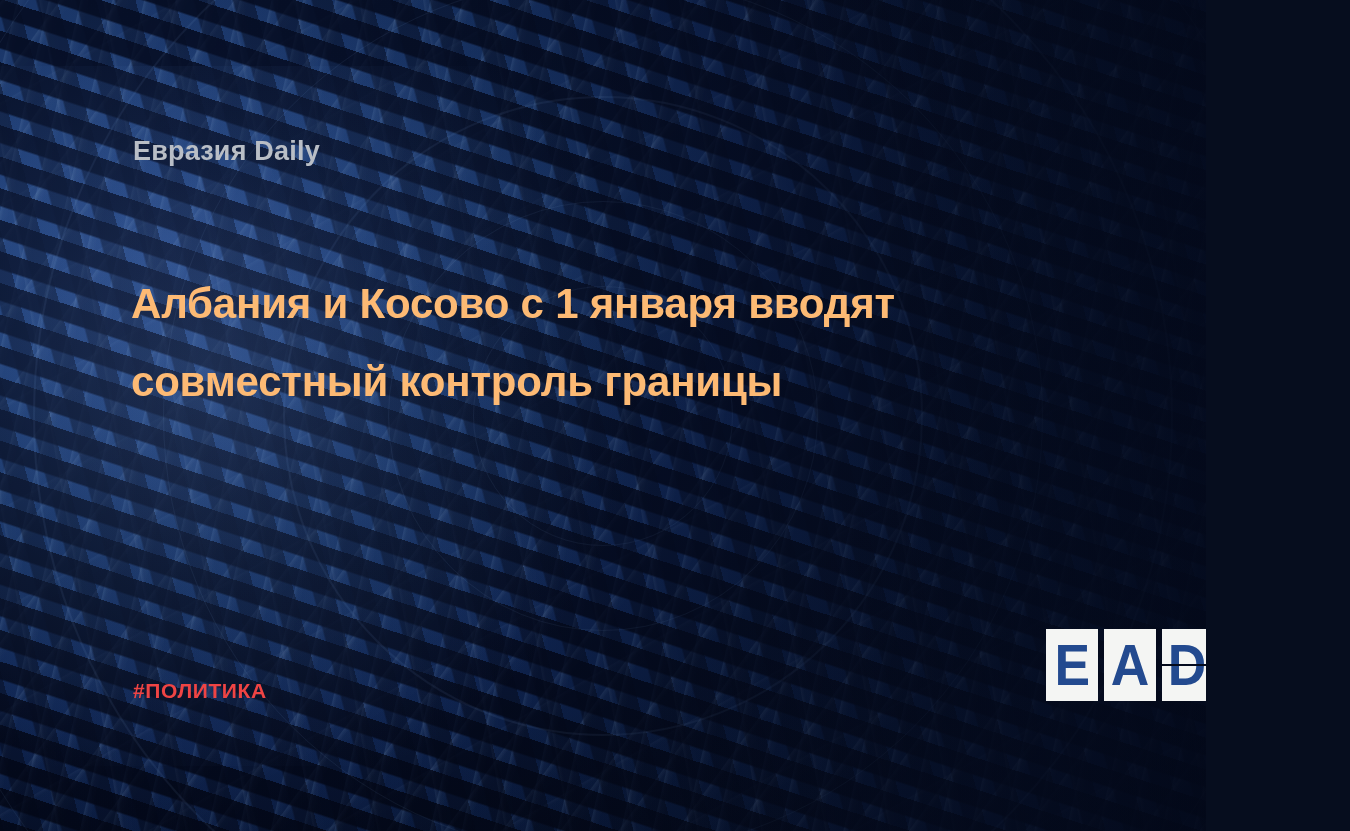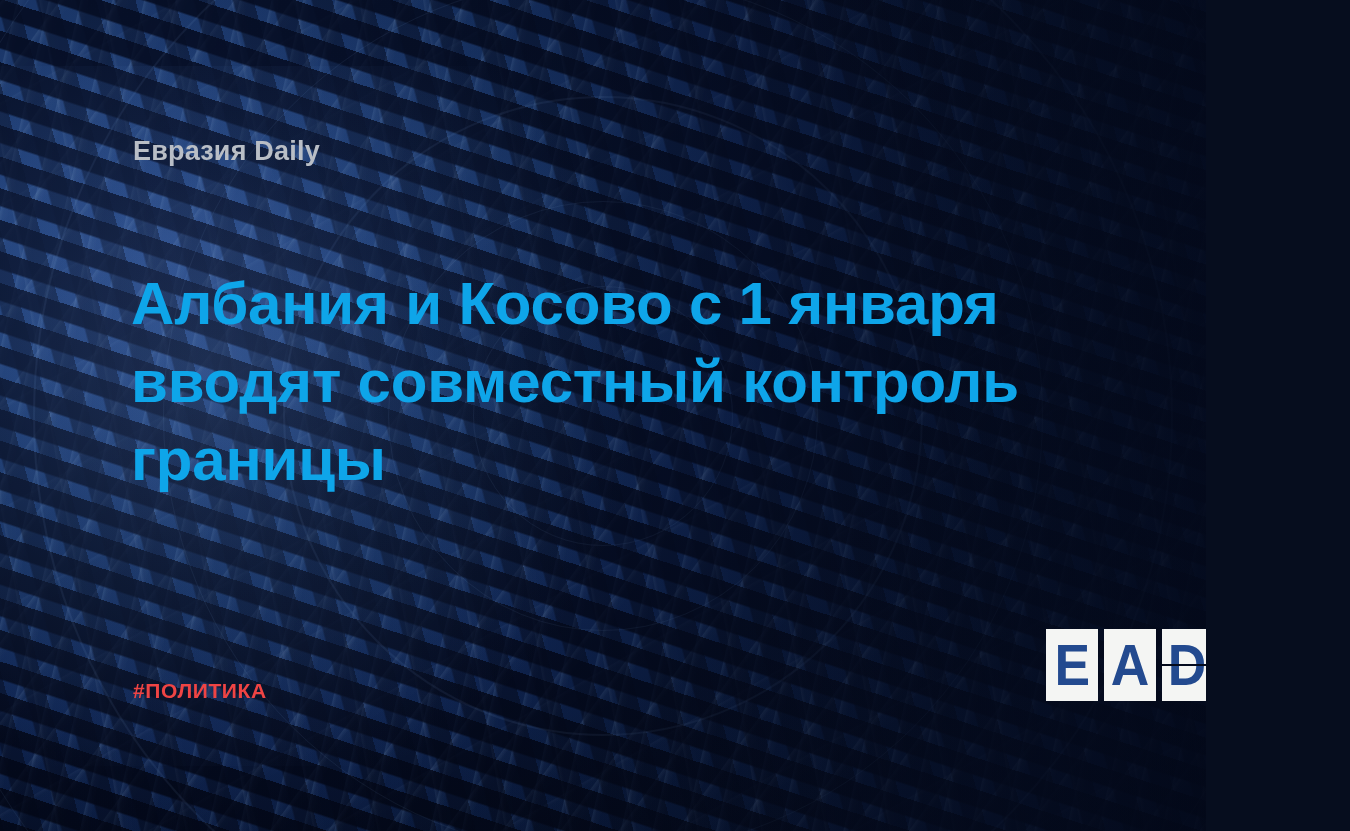--- a/index.html
+++ b/index.html
@@ -150,25 +150,25 @@
     color: #b9bec6;
     white-space: nowrap;
   }
 
   .headline {
     position: absolute;
     left: 131px;
     top: 265px;
     width: 900px;
     margin: 0;
-    font-size: 60px;
+    font-size: 42px;
     font-weight: bold;
     line-height: 78px;
     letter-spacing: -0.2px;
-    color: #0ea5e9;
+    color: #fdba74;
   }
 
   .hashtag {
     position: absolute;
     left: 133px;
     top: 679px;
     font-size: 21px;
     font-weight: bold;
     letter-spacing: .6px;
     color: #ef4444;

